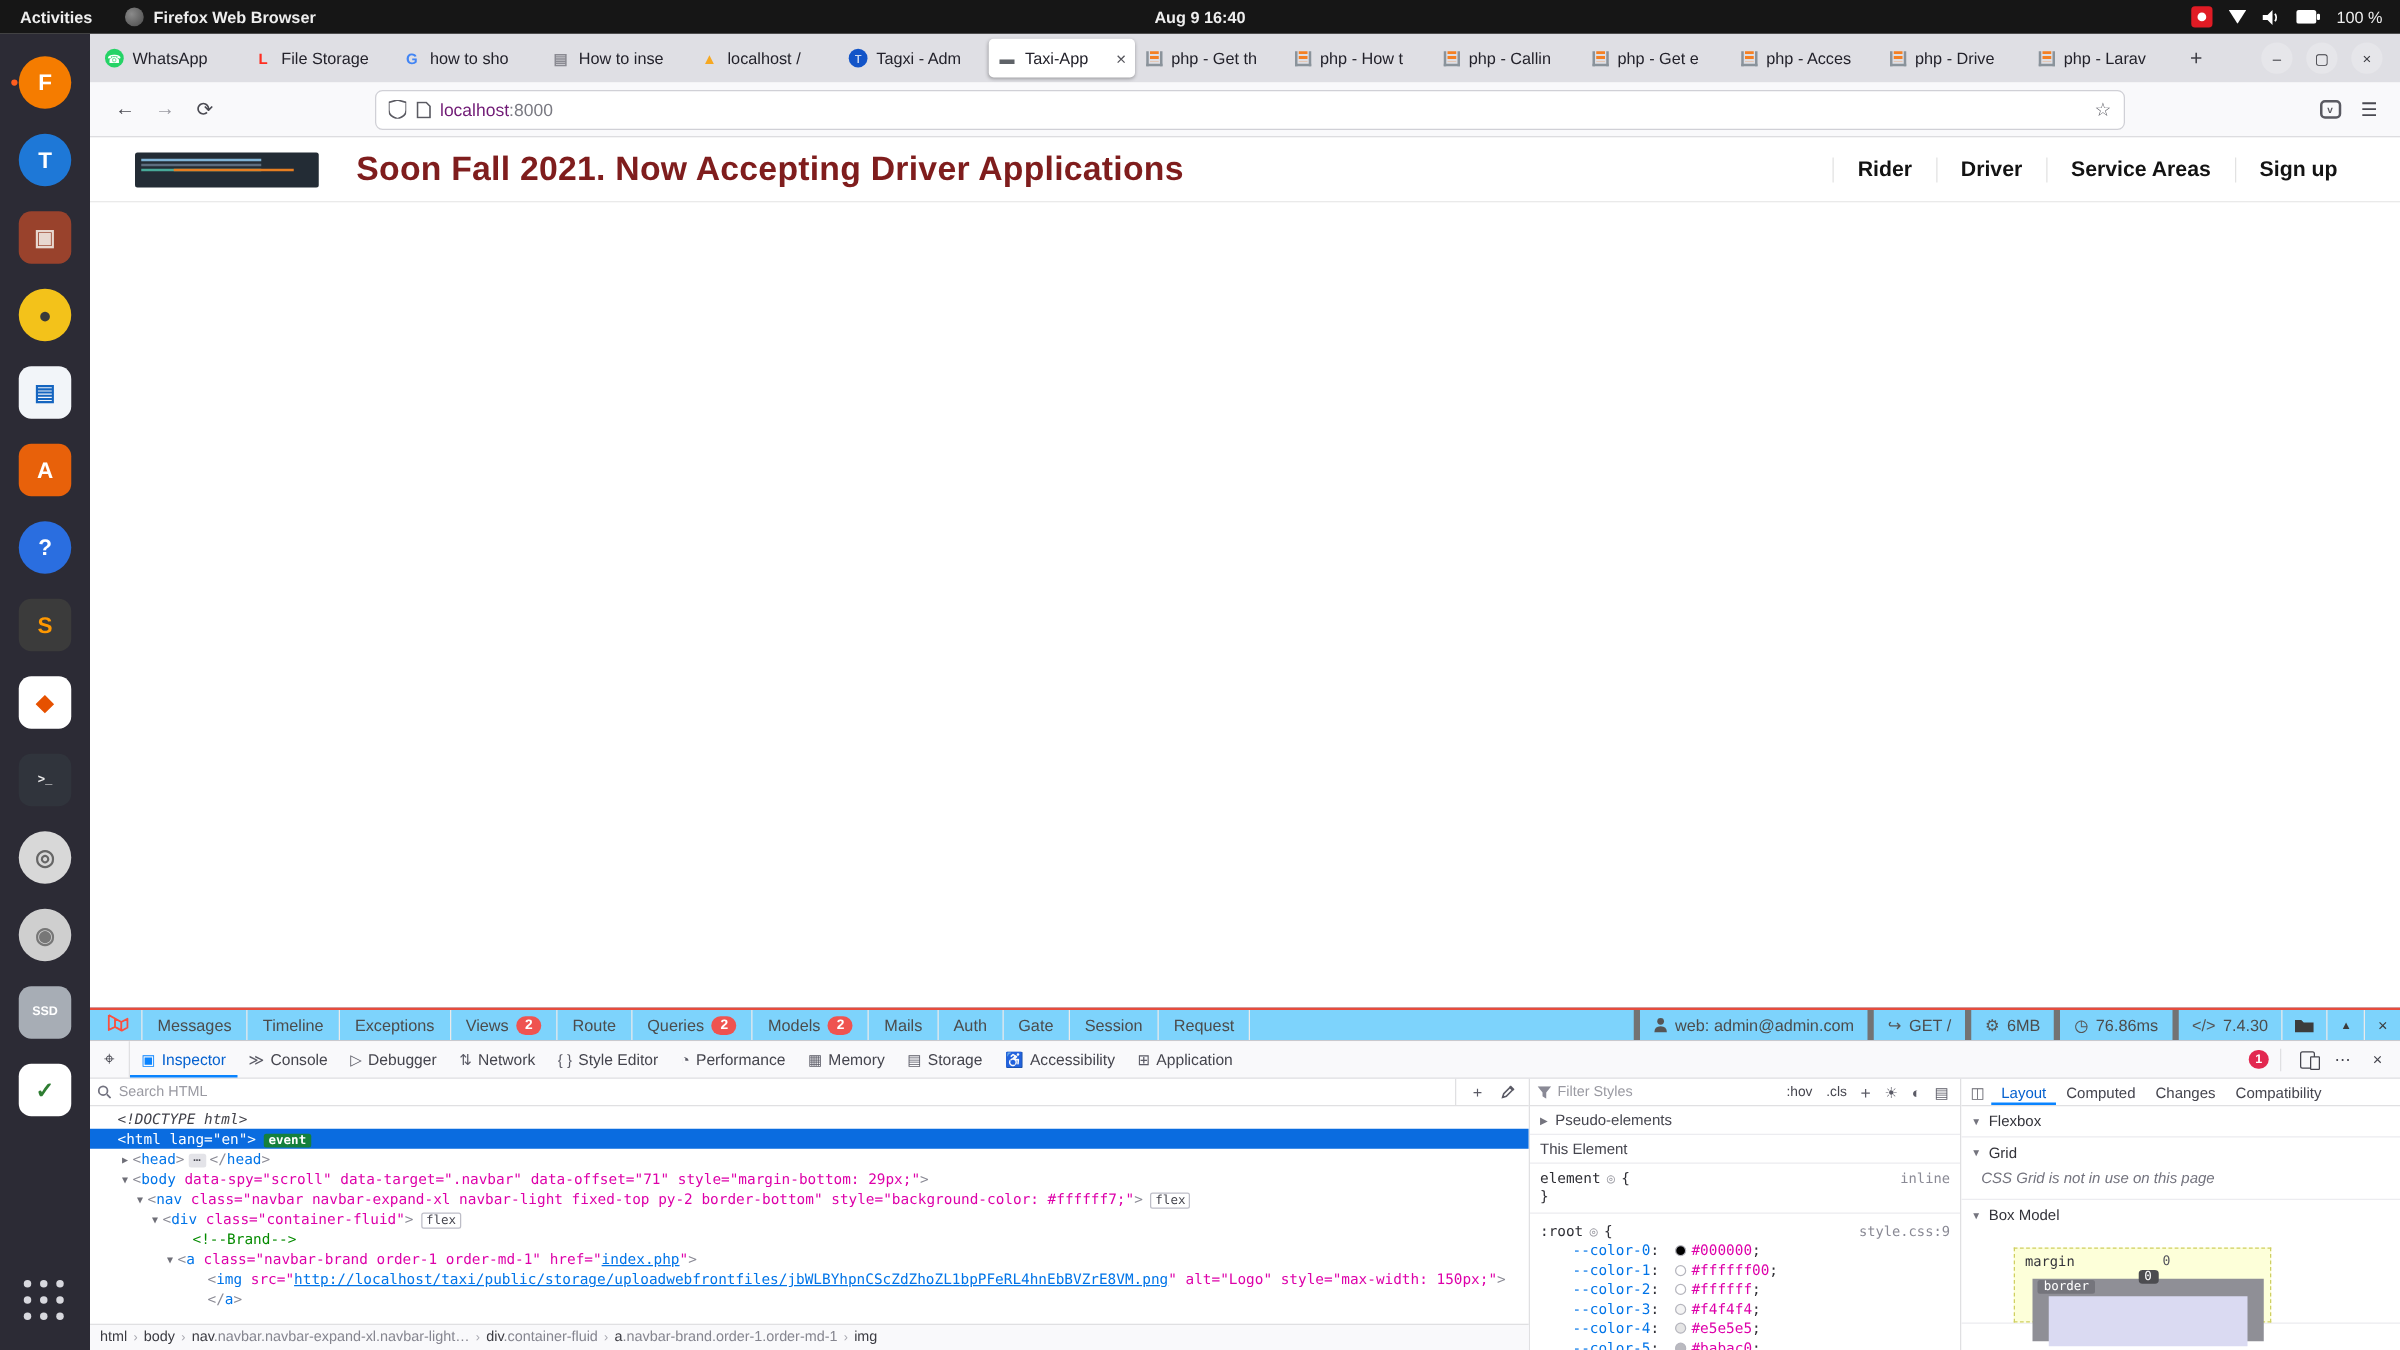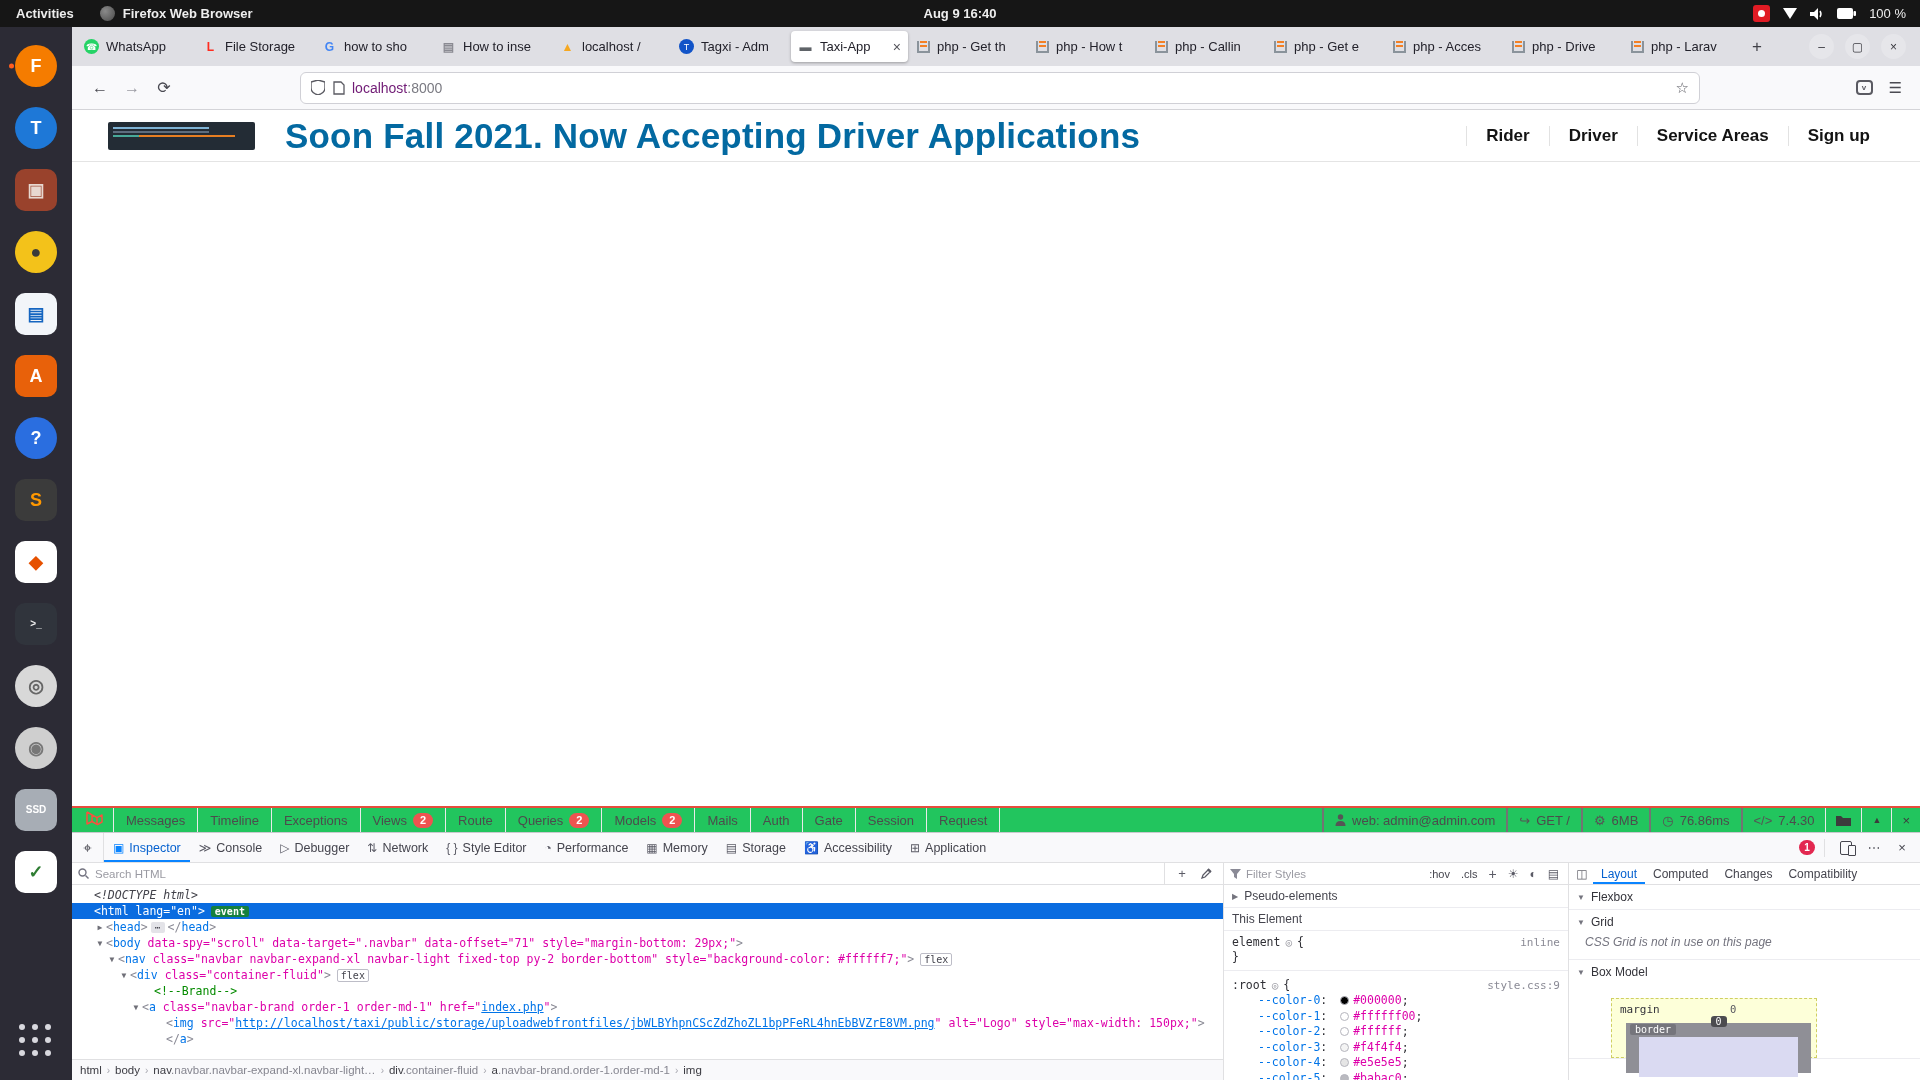--- a/index.html
+++ b/index.html
@@ -63,34 +63,34 @@
   .pocketbox{width:17px;height:15px;border:2px solid #5a5a62;border-radius:4px;display:flex;align-items:center;justify-content:center;
     font-size:8px;color:#5a5a62;font-weight:bold}
   .menuicon{font-size:15px;color:#4a4a52}
 
   
   .page{flex:1;background:#fff;display:flex;flex-direction:column;min-height:0}
   .pg-header{height:52px;display:flex;align-items:center;padding:0 31px 0 36px;border-bottom:1px solid #e4e4e4;flex:none}
   .pg-logo{width:147px;height:28px;background:#232c35;border-radius:2px;position:relative;overflow:hidden;flex:none}
   .pg-logo::before{content:"";position:absolute;left:5px;top:5px;width:96px;height:2px;background:#7fb3d5;
     box-shadow:0 4px 0 #5d6d7e,26px 8px 0 #e67e22,0 8px 0 #48a999}
-  .pg-heading{margin-left:30px;font-size:35px;font-weight:bold;color:#0369a1;white-space:nowrap;letter-spacing:.2px}
+  .pg-heading{margin-left:30px;font-size:27px;font-weight:bold;color:#7f1d1d;white-space:nowrap;letter-spacing:.2px}
   .pg-links{margin-left:auto;display:flex;align-items:center;height:28px}
   .pg-link{font-size:17px;font-weight:bold;color:#131313;padding:0 19px;border-left:1px solid #e2e2e2;white-space:nowrap}
   .pg-body{flex:1;background:#fff}
 
   
-  .debugbar{height:26px;border-top:2px solid #e74c3c;background:#22c55e;display:flex;align-items:stretch;font-size:13px;color:#4c4c4c;flex:none}
+  .debugbar{height:26px;border-top:2px solid #e74c3c;background:#7dd3fc;display:flex;align-items:stretch;font-size:13px;color:#4c4c4c;flex:none}
   .db-logo{display:flex;align-items:center;padding:0 10px 0 14px}
   .db-tabs{display:flex;align-items:stretch}
   .db-tab{display:flex;align-items:center;padding:0 12px;border-right:1px solid #eaeaea;gap:6px;white-space:nowrap}
   .db-tab:first-child{border-left:1px solid #eaeaea}
   .db-badge{background:#ef5350;color:#fff;border-radius:9px;font-size:11px;font-weight:bold;padding:1px 7px;line-height:13px}
   .db-meta{margin-left:auto;display:flex;align-items:stretch}
-  .db-m{display:flex;align-items:center;gap:6px;padding:0 11px;border-left:2px solid #737373;white-space:nowrap;color:#4c4c4c}
+  .db-m{display:flex;align-items:center;gap:6px;padding:0 11px;border-left:5px solid #737373;white-space:nowrap;color:#4c4c4c}
   .db-ic{color:#555;font-size:13px;display:flex;align-items:center}
   .db-btn{display:flex;align-items:center;justify-content:center;padding:0 10px;border-left:1px solid #eaeaea;color:#3c3c3c;font-size:13px}
 
   
   .devtools{height:248px;border-top:1px solid #c9c9ce;display:flex;flex-direction:column;flex:none;background:#fff}
   .dt-toolbar{height:30px;background:#f9f9fb;border-bottom:1px solid #e0e0e2;display:flex;align-items:stretch;font-size:12.5px;color:#45454e;flex:none}
   .dt-pick{width:32px;display:flex;align-items:center;justify-content:center;border-right:1px solid #e0e0e2;font-size:15px;color:#45454e}
   .dt-tabs{display:flex;align-items:stretch}
   .dtab{display:flex;align-items:center;gap:5px;padding:0 9px;white-space:nowrap}
   .dtab .dticon{font-size:12px;color:#5b5b66}

